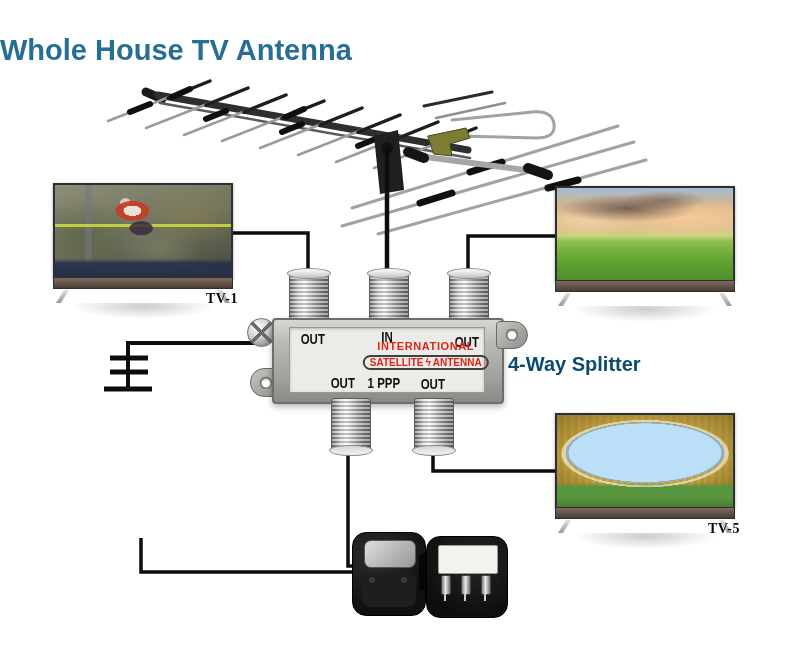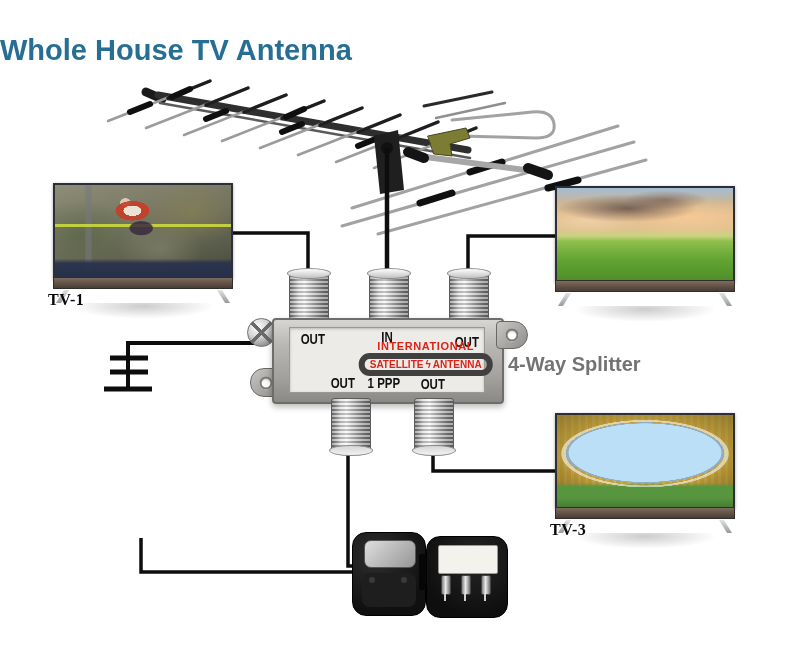--- a/index.html
+++ b/index.html
@@ -14,22 +14,22 @@
   .tv{position:absolute;width:190px;height:165px;}
   .tv-set{position:relative;width:176px;height:92px;margin:0 auto;border:2px solid #2c3036;
           background:#777;box-shadow:0 1px 3px rgba(0,0,0,.35);}
   .screen{position:absolute;inset:0;overflow:hidden;}
   .tv-bar{position:absolute;left:-2px;right:-2px;bottom:-12px;height:10px;
           background:linear-gradient(#7d6b5d,#4a3d34);border:1px solid #312d29;}
   .leg{position:absolute;bottom:-26px;width:5px;height:13px;background:linear-gradient(#e2e2e2,#9a9a9a);}
   .leg.l{left:5px;transform:skewX(-32deg);} .leg.r{right:5px;transform:skewX(32deg);}
   .tv-shadow{position:absolute;left:12%;right:12%;top:120px;height:16px;
              background:radial-gradient(ellipse at 50% 20%,rgba(110,110,110,.35),rgba(255,255,255,0) 70%);}
-  .tv-label{position:absolute;left:0;right:0;top:108px;text-align:left;
-            font-family:"Liberation Serif",serif;font-weight:700;font-size:16px;color:#0a0a0a;
+  .tv-label{position:absolute;left:0;right:0;top:108px;text-align:right;
+            font-family:"Liberation Serif",serif;font-weight:700;font-size:14px;color:#0a0a0a;
             letter-spacing:.5px;}
 
   .scr1{background:
     linear-gradient(to bottom, rgba(0,0,0,0) 80%, rgba(40,48,78,.92) 85%, #273049 100%),
     radial-gradient(26px 15px at 44% 28%, #eae3d5 0 34%, rgba(198,62,40,.92) 35% 64%, rgba(120,40,30,0) 66%),
     radial-gradient(20px 12px at 49% 47%, rgba(58,42,62,.85) 0 55%, rgba(0,0,0,0) 62%),
     radial-gradient(10px 8px at 40% 19%, rgba(225,205,185,.95) 0 50%, rgba(0,0,0,0) 56%),
     linear-gradient(to bottom, rgba(0,0,0,0) 42%, rgba(198,212,62,.95) 42.5% 45.5%, rgba(0,0,0,0) 46%),
     linear-gradient(to right, rgba(0,0,0,0) 17%, rgba(118,118,130,.55) 17.5% 20.5%, rgba(0,0,0,0) 21%),
     radial-gradient(70px 45px at 78% 30%, rgba(142,132,82,.5), rgba(0,0,0,0) 70%),
@@ -60,42 +60,42 @@
   .splitter-body{position:absolute;left:26px;top:54px;width:228px;height:82px;
     background:linear-gradient(180deg,#d8d6d3 0%,#bab8b5 30%,#a3a19e 70%,#8b8986 100%);
     border:2px solid #6f6d6a;border-radius:4px;box-shadow:0 3px 6px rgba(0,0,0,.28);}
   .faceplate{position:absolute;left:15px;top:7px;width:194px;height:64px;background:#edebe7;
     border:1px solid #9a9894;box-shadow:inset 0 1px 3px rgba(0,0,0,.22);}
   .port{position:absolute;font-weight:700;font-size:14px;color:#111;transform:scaleX(.82);transform-origin:center;}
   .p-tl{left:8px;top:3px;}   .p-tc{left:90px;top:1px;}  .p-tr{left:162px;top:6px;}
   .p-bl{left:38px;bottom:1px;} .p-bc{left:74px;bottom:1px;} .p-br{left:128px;bottom:0px;}
   .brand{position:absolute;left:50%;top:12px;transform:translateX(-51%);text-align:center;margin-left:40px;}
   .brand-line1{font-size:11px;font-weight:800;color:#dd2418;letter-spacing:.6px;white-space:nowrap;}
-  .brand-pill{display:inline-flex;align-items:center;gap:2px;border:6px solid #404040;border-radius:11px;
+  .brand-pill{display:inline-flex;align-items:center;gap:2px;border:2px solid #404040;border-radius:11px;
     padding:0 5px;margin-top:1px;font-size:10px;font-weight:800;color:#dd2418;white-space:nowrap;}
   .bolt{font-size:10px;font-weight:800;color:#dd2418;}
   .connector{position:absolute;width:38px;border:1px solid #5c5c5c;border-radius:3px;
     background:repeating-linear-gradient(180deg, rgba(255,255,255,.45) 0 2px, rgba(60,60,60,.28) 2px 4px),
       linear-gradient(90deg,#6e6e6e 0%,#d9d9d9 22%,#f6f6f6 38%,#bcbcbc 60%,#7d7d7d 85%,#636363 100%);}
   .connector.top{top:8px;height:46px;}
   .connector.bottom{top:134px;height:52px;}
   .connector::before{content:"";position:absolute;left:-3px;right:-3px;top:-5px;height:9px;border-radius:50%;
     background:linear-gradient(#fdfdfd,#c2c2c2);border:1px solid #8a8a8a;}
   .connector.cap-bottom::before{top:auto;bottom:-5px;background:linear-gradient(#d6d6d6,#f2f2f2);}
   .screw{position:absolute;left:1px;top:54px;width:27px;height:27px;border-radius:50%;border:1px solid #6f6f6f;
     background:linear-gradient(45deg, rgba(0,0,0,0) 46%, #6a6a6a 46% 54%, rgba(0,0,0,0) 54%),
       linear-gradient(-45deg, rgba(0,0,0,0) 46%, #6a6a6a 46% 54%, rgba(0,0,0,0) 54%),
       radial-gradient(circle at 35% 30%, #ffffff, #d4d4d4 40%, #9c9c9c 70%, #6f6f6f 100%);}
   .tab{position:absolute;width:30px;height:27px;border:1px solid #6a6865;
     background:linear-gradient(135deg,#c9c7c4,#8f8d8a);}
   .tab-tr{left:250px;top:57px;height:26px;border-radius:4px 14px 14px 4px;}
   .tab-bl{left:4px;top:104px;border-radius:14px 4px 4px 14px;}
   .hole{position:absolute;left:50%;top:50%;transform:translate(-50%,-50%);width:13px;height:13px;border-radius:50%;
     background:#fff;box-shadow:inset 0 0 0 2px #7a7876, inset 0 2px 3px rgba(0,0,0,.45);}
-  .caption{position:absolute;left:508px;top:353px;width:190px;font-size:20px;font-weight:600;color:#737373;}
+  .caption{position:absolute;left:508px;top:353px;width:190px;font-size:20px;font-weight:600;color:#0c4a6e;}
 
   
   .gblock{position:absolute;left:350px;top:526px;width:160px;height:92px;}
   .g-left{position:absolute;left:2px;top:6px;width:72px;height:82px;border-radius:14px;border:1px solid #000;
     background:radial-gradient(circle at 32% 28%, #2e2e2e, #101010 72%);}
   .g-left-plate{position:absolute;left:11px;top:7px;width:50px;height:26px;border-radius:7px;
     background:linear-gradient(135deg,#dedede,#969696);border:1px solid #555;}
   .g-left-inner{position:absolute;left:9px;top:40px;width:54px;height:34px;border-radius:8px;background:#1e1e1e;}
   .g-dot{position:absolute;width:6px;height:6px;border-radius:50%;background:#3a3a3a;}
   .g-right{position:absolute;left:76px;top:10px;width:80px;height:80px;border-radius:14px;border:1px solid #000;
@@ -214,21 +214,21 @@
 
 
   <div class="tv" style="left:550px;top:413px">
     <div class="tv-set">
       <div class="screen scr4"></div>
       <div class="tv-bar"></div>
       <div class="leg l"></div>
       <div class="leg r"></div>
     </div>
     <div class="tv-shadow"></div>
-    <div class="tv-label">TV-3</div>
+    <div class="tv-label">TV-5</div>
   </div>
 
   <div class="splitter">
     <div class="screw"></div>
     <div class="tab tab-bl">
       <div class="hole"></div>
     </div>
     <div class="connector top" style="left:43px"></div>
     <div class="connector top" style="left:123px"></div>
     <div class="connector top" style="left:203px"></div>

